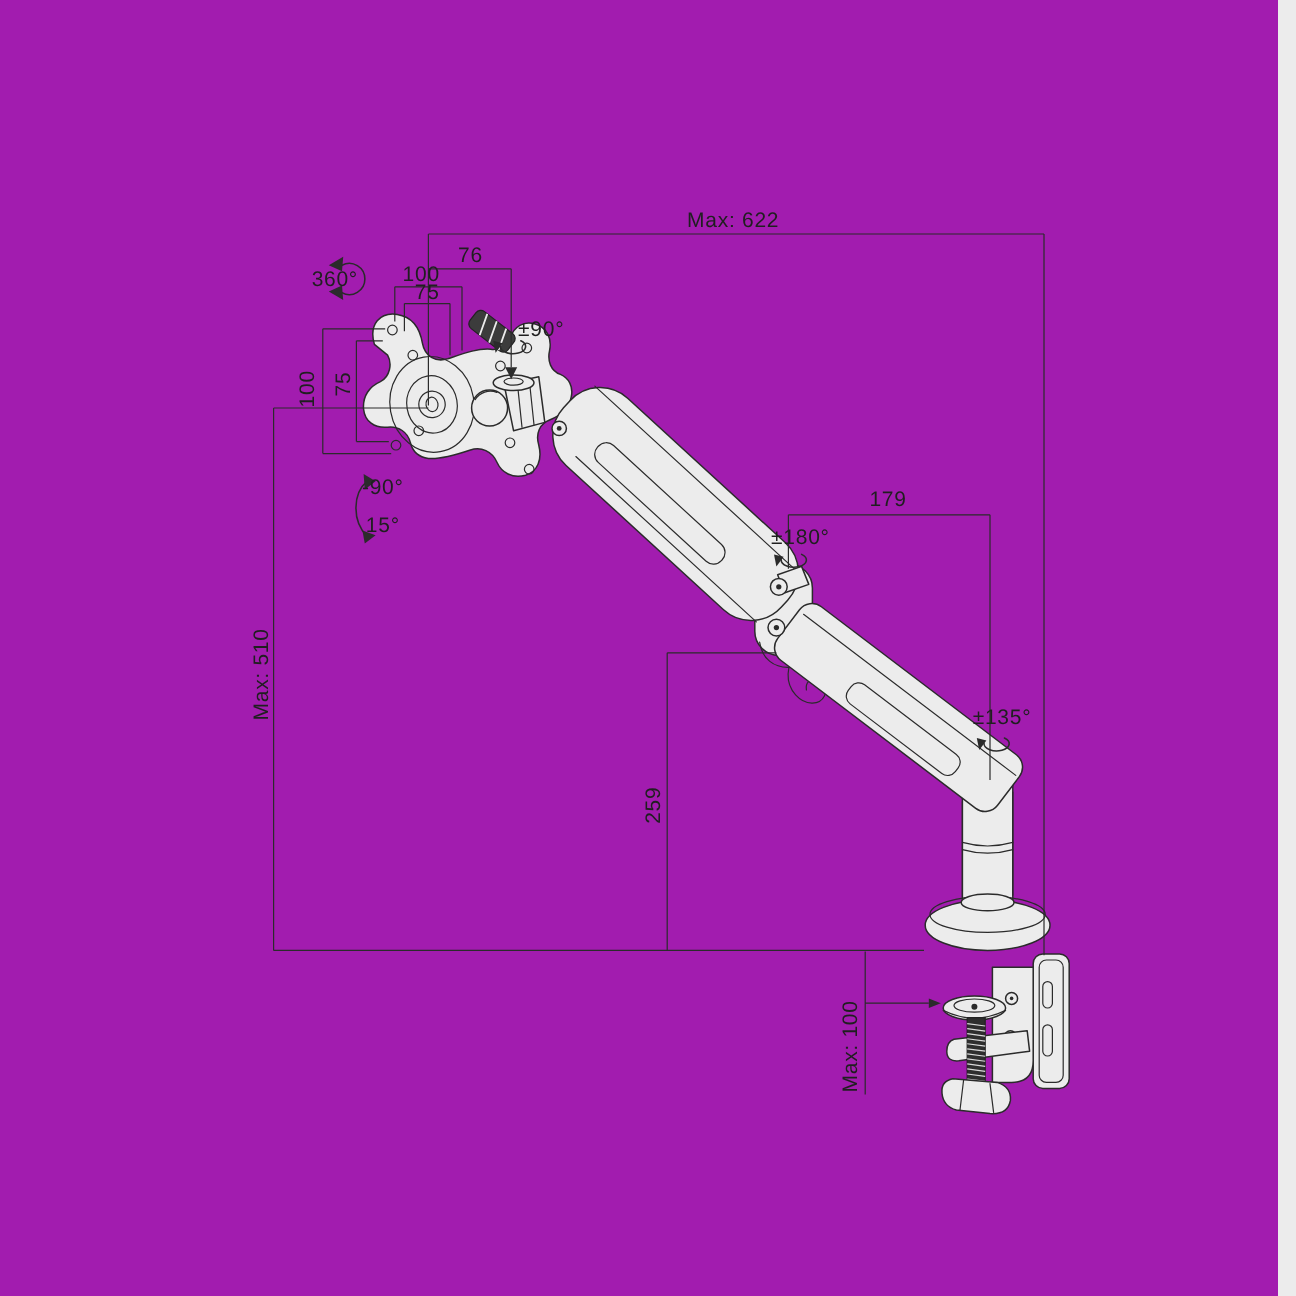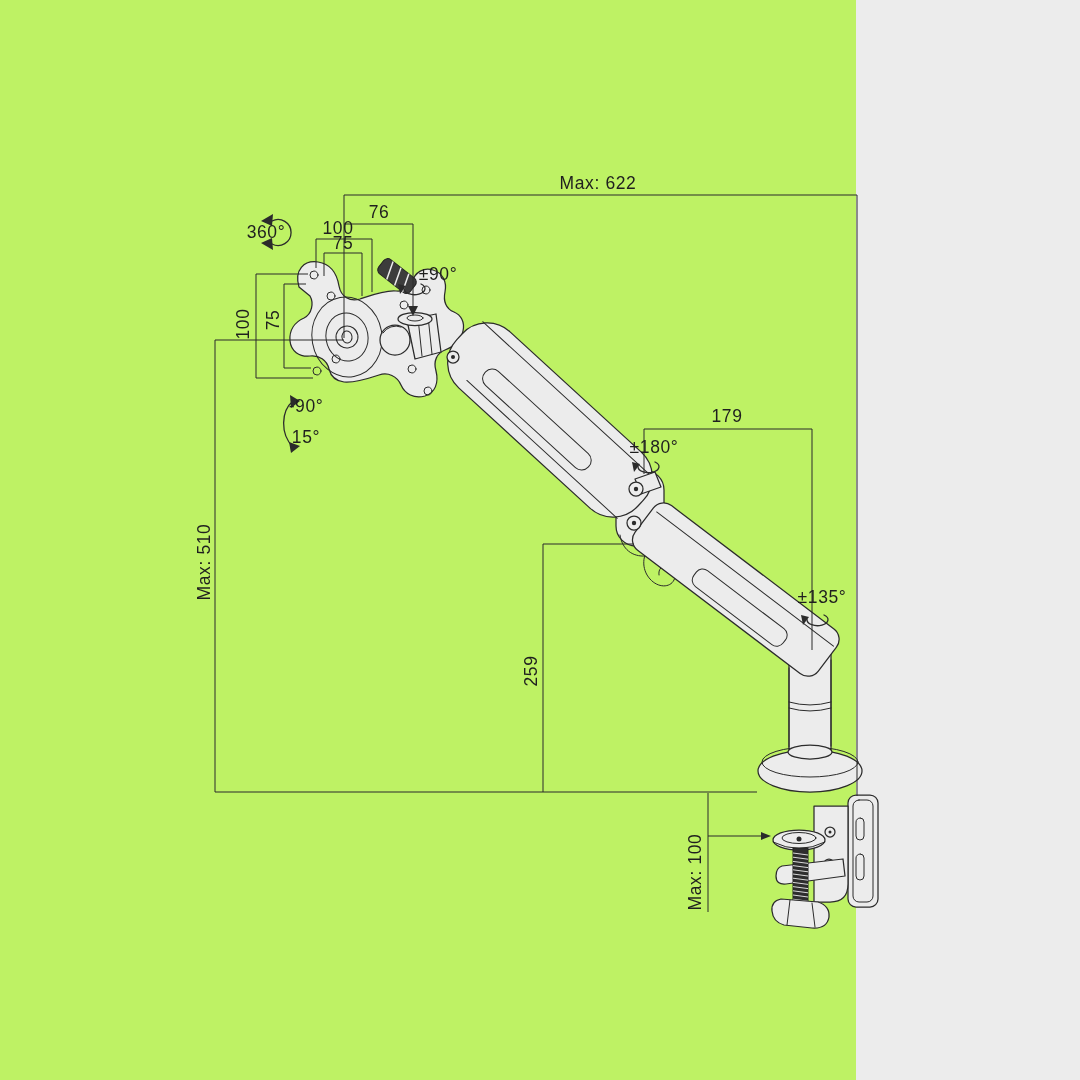--- a/index.html
+++ b/index.html
@@ -1,16 +1,16 @@
 <!DOCTYPE html>
 <html><head>
 <meta charset="utf-8">
 <style>
   html,body{margin:0;padding:0;width:1080px;height:1080px;background:#ececec;overflow:hidden;}
-  .stage{position:relative;width:856px;height:1080px;background:#bef264;}
+  .stage{position:relative;width:1052px;height:1080px;background:#a21caf;padding-left:13px;}
   svg{display:block;}
   svg text{
     font-family:"Liberation Sans", sans-serif;
     font-size:17.5px;
     letter-spacing:0.6px;
     fill:#1f1f1f;
   }
   .ln{stroke:#2b2b2b;stroke-width:1;fill:none;}
   .pt{fill:#ececec;stroke:#2b2b2b;stroke-width:1.25;stroke-linejoin:round;stroke-linecap:round;}
   .tn{fill:none;stroke:#2b2b2b;stroke-width:1;stroke-linejoin:round;stroke-linecap:round;}

